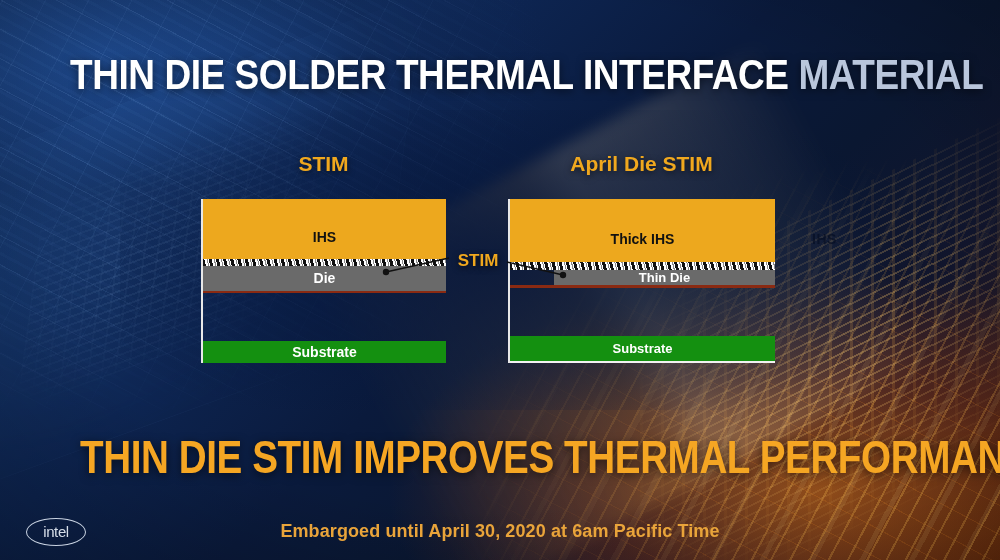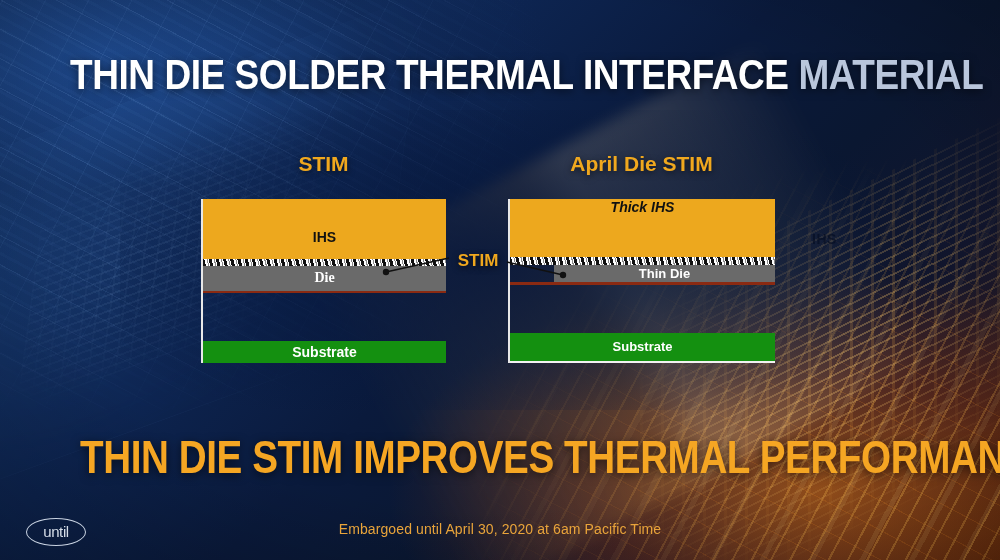--- a/index.html
+++ b/index.html
@@ -156,26 +156,26 @@
         #ffffff 6px, #ffffff 7px);
   }
   .layer-die       { background: #6a6a6a; color: #ffffff; }
   .layer-redline   { background: #8a2a12; }
   .layer-substrate { background: #149010; color: #ffffff; margin-top: 48px; }
   .layer-whiteline { background: #f2f2f2; }
 
   
   #stack-left  .layer-ihs       { height: 83px; align-items: flex-start; padding-top: 30px; box-sizing: border-box; }
   #stack-left  .layer-stim      { height: 12px; }
-  #stack-left  .layer-die       { height: 44px; font-family: Liberation Serif, serif; }
+  #stack-left  .layer-die       { height: 44px; }
   #stack-left  .layer-redline   { height: 4px; }
   #stack-left  .layer-substrate { height: 39px; }
 
   
-  #stack-right .layer-ihs       { height: 76px; align-items: flex-start; box-sizing: border-box; font-style: italic; }
+  #stack-right .layer-ihs       { height: 76px; align-items: flex-start; padding-top: 32px; box-sizing: border-box; }
   #stack-right .layer-stim      { height: 11px; }
   #stack-right .layer-die       { height: 22px; font-size: 13px; margin-left: 44px; }
   #stack-right .layer-redline   { height: 4px; }
   #stack-right .layer-substrate { height: 36px; font-size: 13px; }
   #stack-right .layer-whiteline { height: 3px; }
 
   
   .callout-label {
     position: absolute;
     left: 447px; top: 251px; width: 62px;
@@ -202,22 +202,22 @@
     transform: scaleX(0.84);
     white-space: nowrap;
     text-shadow: 0 2px 10px rgba(0,0,0,0.6);
   }
 
   
   .footer-note {
     position: absolute; left: 0; right: 0; top: 521px;
     text-align: center;
     color: #e9a43a;
-    font-size: 14px;
-    font-weight: 400;
+    font-size: 18px;
+    font-weight: 700;
     letter-spacing: 0.1px;
   }
 
   
   .intel-logo {
     position: absolute; left: 26px; top: 518px;
     width: 60px; height: 28px;
   }
   .intel-logo .ring {
     position: absolute; inset: 0;
@@ -283,16 +283,16 @@
   </svg>
 
   <div class="callout-label">STIM</div>
 
   <div class="headline">THIN DIE STIM IMPROVES THERMAL PERFORMANCE</div>
 
   <div class="footer-note">Embargoed until April 30, 2020 at 6am Pacific Time</div>
 
   <div class="intel-logo">
     <div class="ring"></div>
-    <div class="word">until</div>
+    <div class="word">intel</div>
   </div>
 
 </div>
 
 </body></html>

